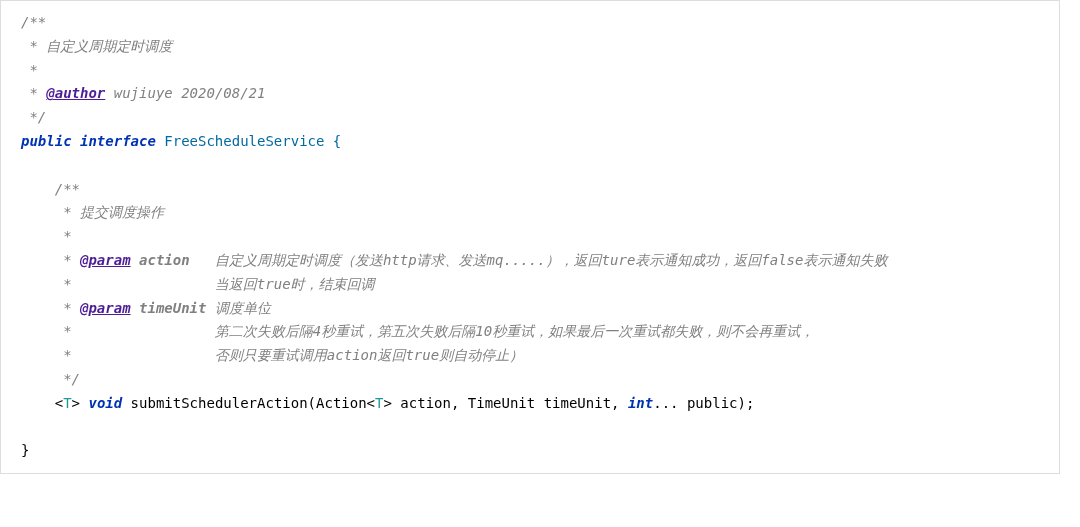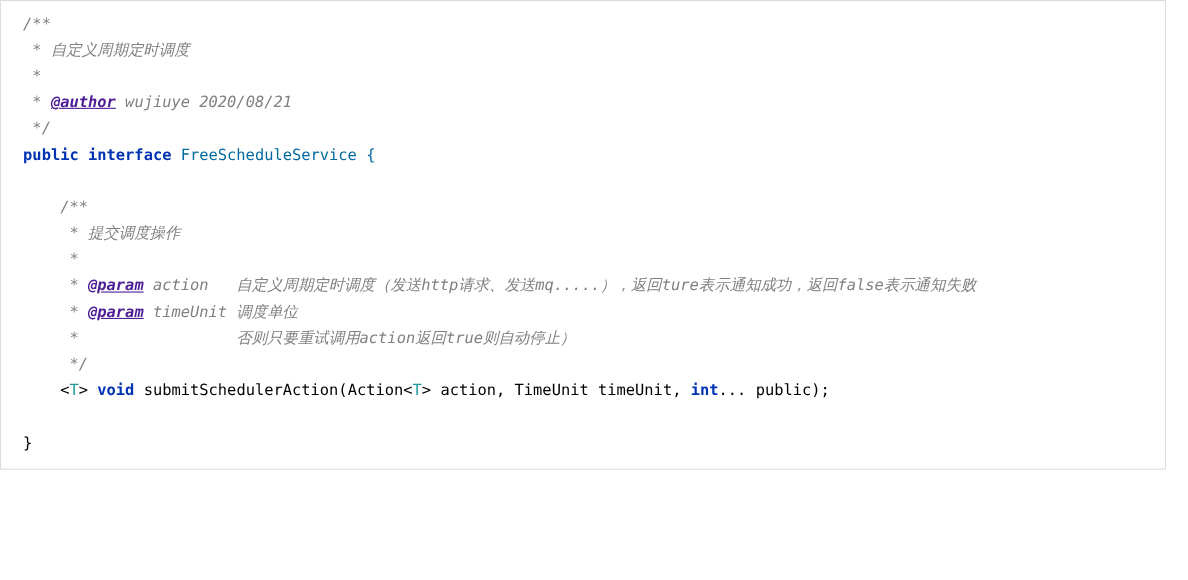--- a/index.html
+++ b/index.html
@@ -10,42 +10,44 @@
       font-size: 14px;
       line-height: 1.7;
       color: #000000;
       border: 1px solid #ddd;
       width: 1060px;
       box-sizing: border-box;
     }
     .line { white-space: pre; }
     .comment { color: #808080; font-style: italic; }
     .doc-tag { color: #4c1d95; font-style: italic; text-decoration: underline; font-weight: bold; }
-    .doc-param-name { color: #808080; font-style: italic; font-weight: normal; }
-    .keyword { color: #0033b3; font-weight: bold; }
+    .doc-param-name { color: #808080; font-style: italic; font-weight: bold; }
+    .keyword { color: #0033b3; font-weight: bold; font-style: italic; }
     .class-name { color: #0369a1; }
     .type-param { color: #20999d; }
     .container { position: relative; padding-left: 10px; }
   </style>
 </head>
 <body>
 
 <div class="container">
   <div id="code-block">
       <div class="line"><span class="comment">/**</span></div>
       <div class="line"><span class="comment"> * 自定义周期定时调度</span></div>
       <div class="line"><span class="comment"> *</span></div>
       <div class="line"><span class="comment"> * </span><span class="doc-tag">@author</span><span class="comment"> wujiuye 2020/08/21</span></div>
       <div class="line"><span class="comment"> */</span></div>
       <div class="line"><span class="keyword">public interface</span><span class="class-name"> FreeScheduleService {</span></div>
       <div class="line">&nbsp;</div>
       <div class="line">    <span class="comment">/**</span></div>
       <div class="line">    <span class="comment"> * 提交调度操作</span></div>
       <div class="line">    <span class="comment"> *</span></div>
       <div class="line">    <span class="comment"> * </span><span class="doc-tag">@param</span><span class="doc-param-name"> action</span><span class="comment">   自定义周期定时调度（发送http请求、发送mq.....），返回ture表示通知成功，返回false表示通知失败</span></div>
+      <div class="line">    <span class="comment"> *                 当返回true时，结束回调</span></div>
       <div class="line">    <span class="comment"> * </span><span class="doc-tag">@param</span><span class="doc-param-name"> timeUnit</span><span class="comment"> 调度单位</span></div>
+      <div class="line">    <span class="comment"> *                 第二次失败后隔4秒重试，第五次失败后隔10秒重试，如果最后一次重试都失败，则不会再重试，</span></div>
       <div class="line">    <span class="comment"> *                 否则只要重试调用action返回true则自动停止）</span></div>
       <div class="line">    <span class="comment"> */</span></div>
       <div class="line">    <span>&lt;</span><span class="type-param">T</span><span>&gt; </span><span class="keyword">void</span><span> submitSchedulerAction(Action&lt;</span><span class="type-param">T</span><span>&gt; action, TimeUnit timeUnit, </span><span class="keyword">int</span><span>... public);</span></div>
       <div class="line">&nbsp;</div>
       <div class="line"><span>}</span></div>
     </div>
 </div>
 
 </body></html>

